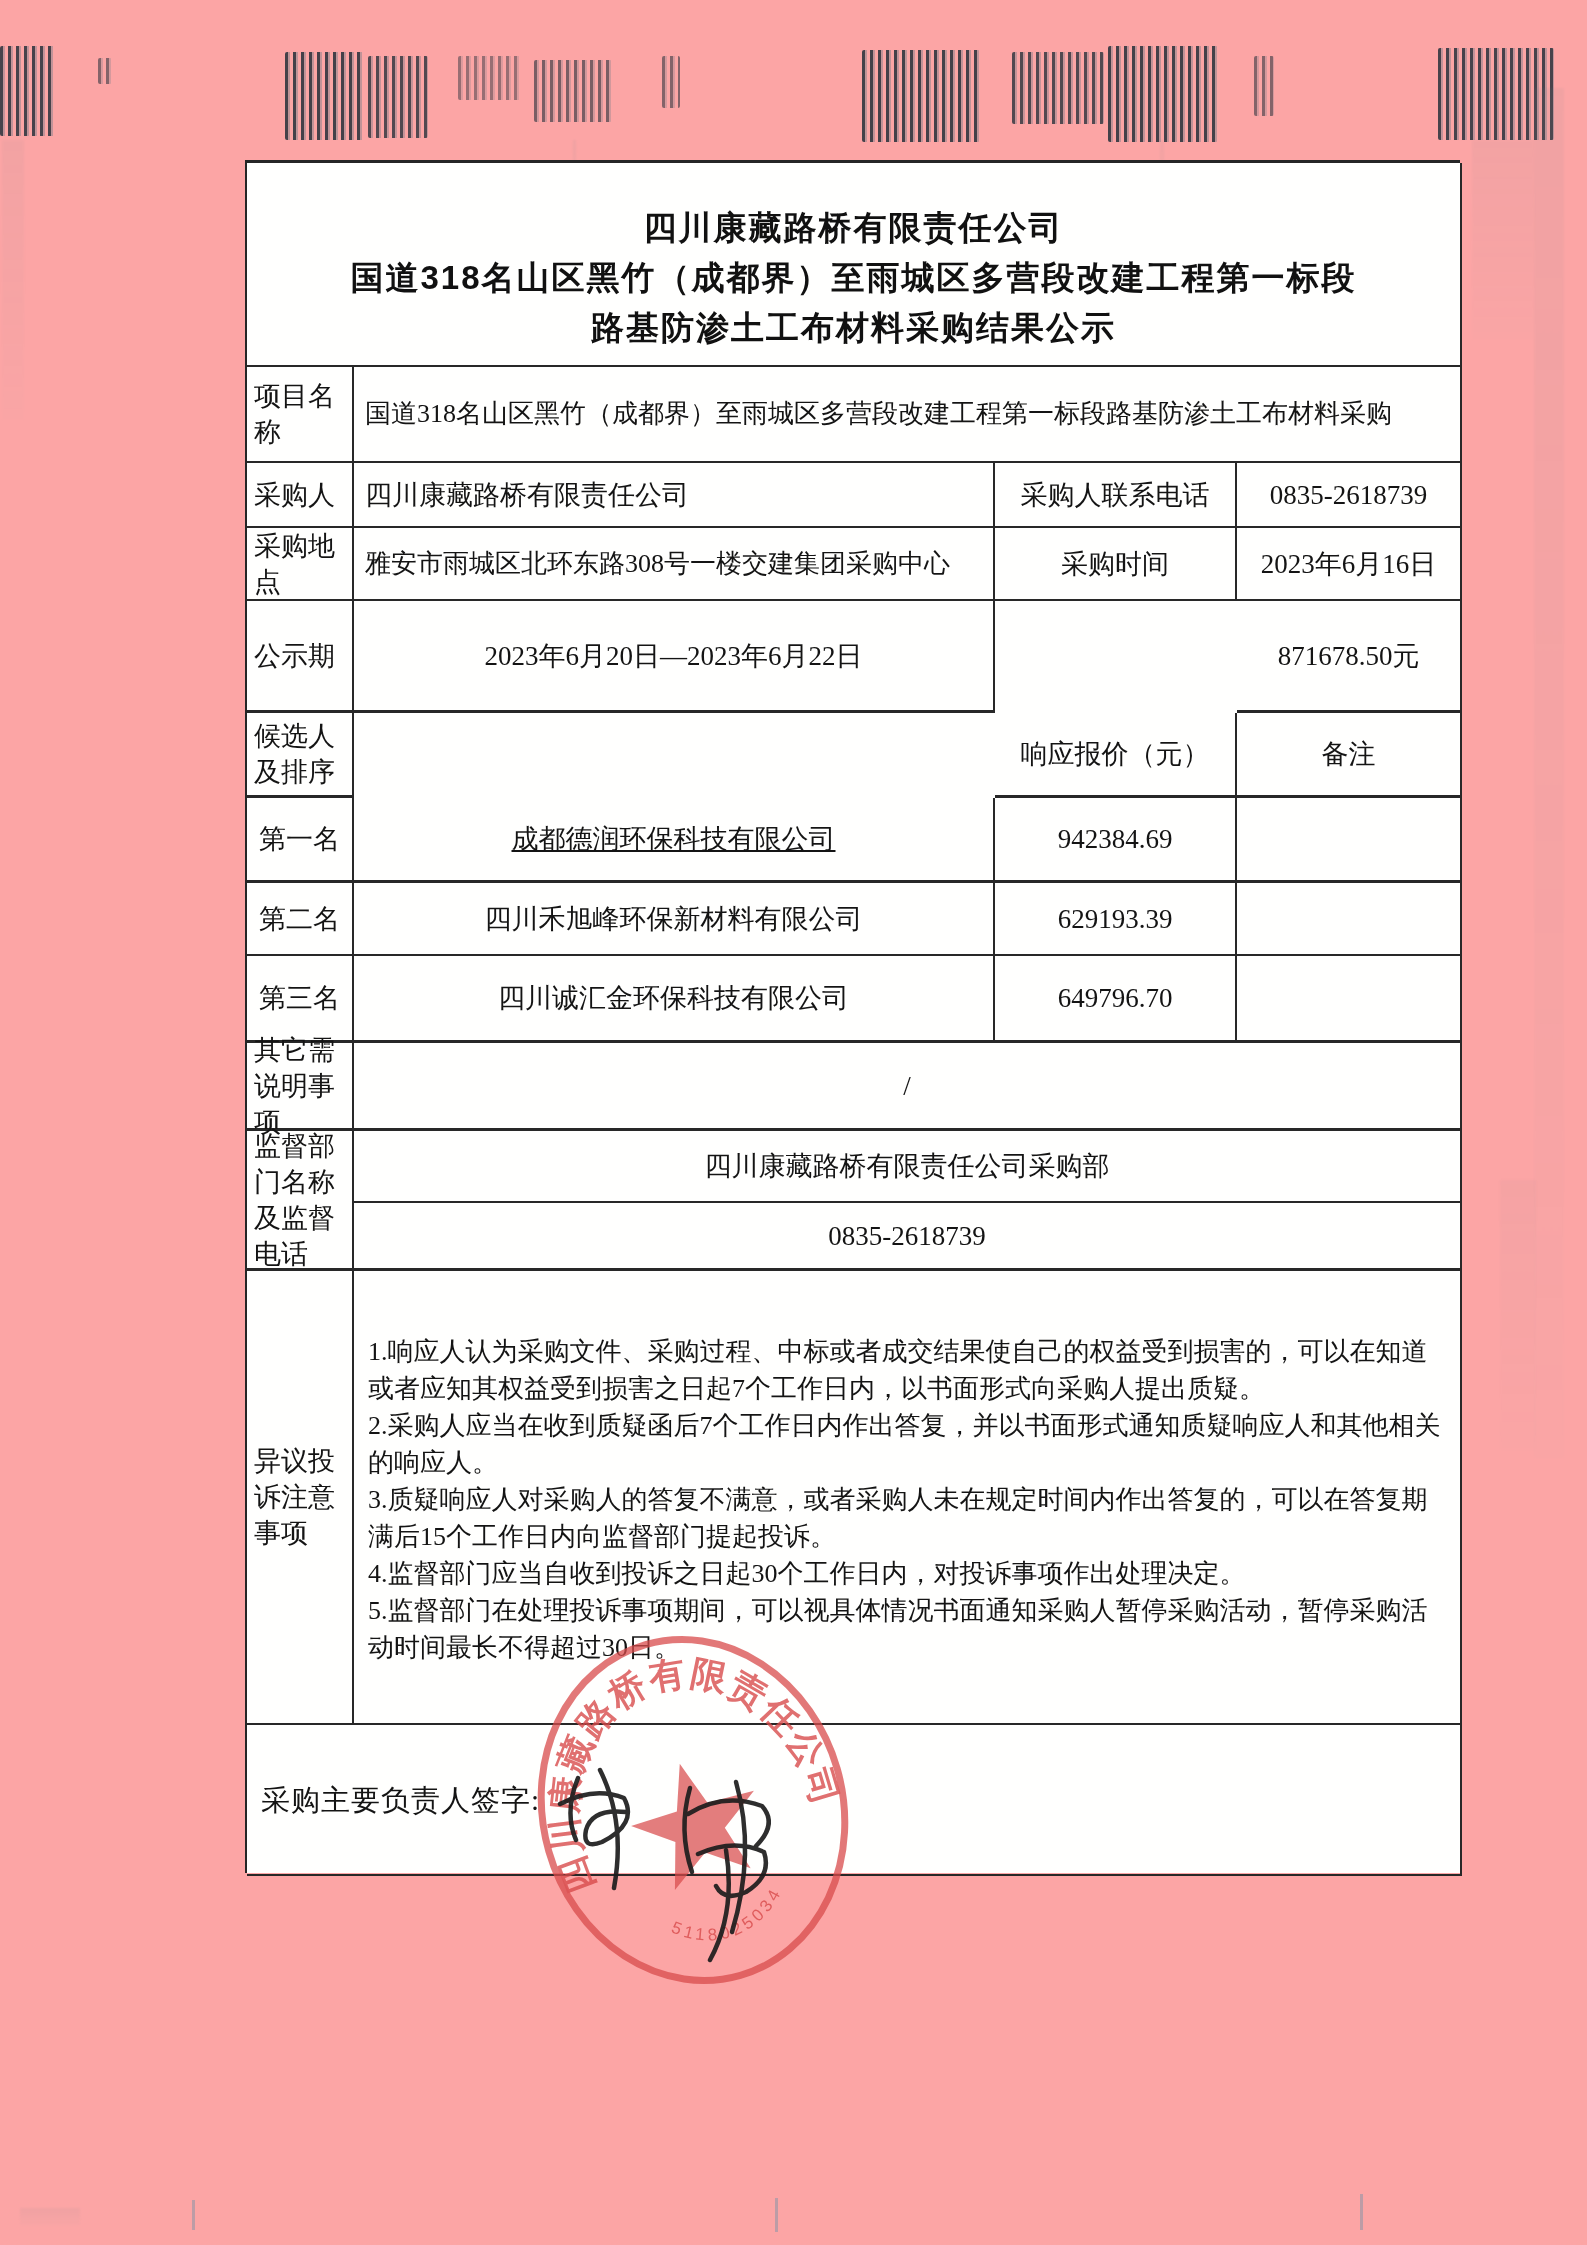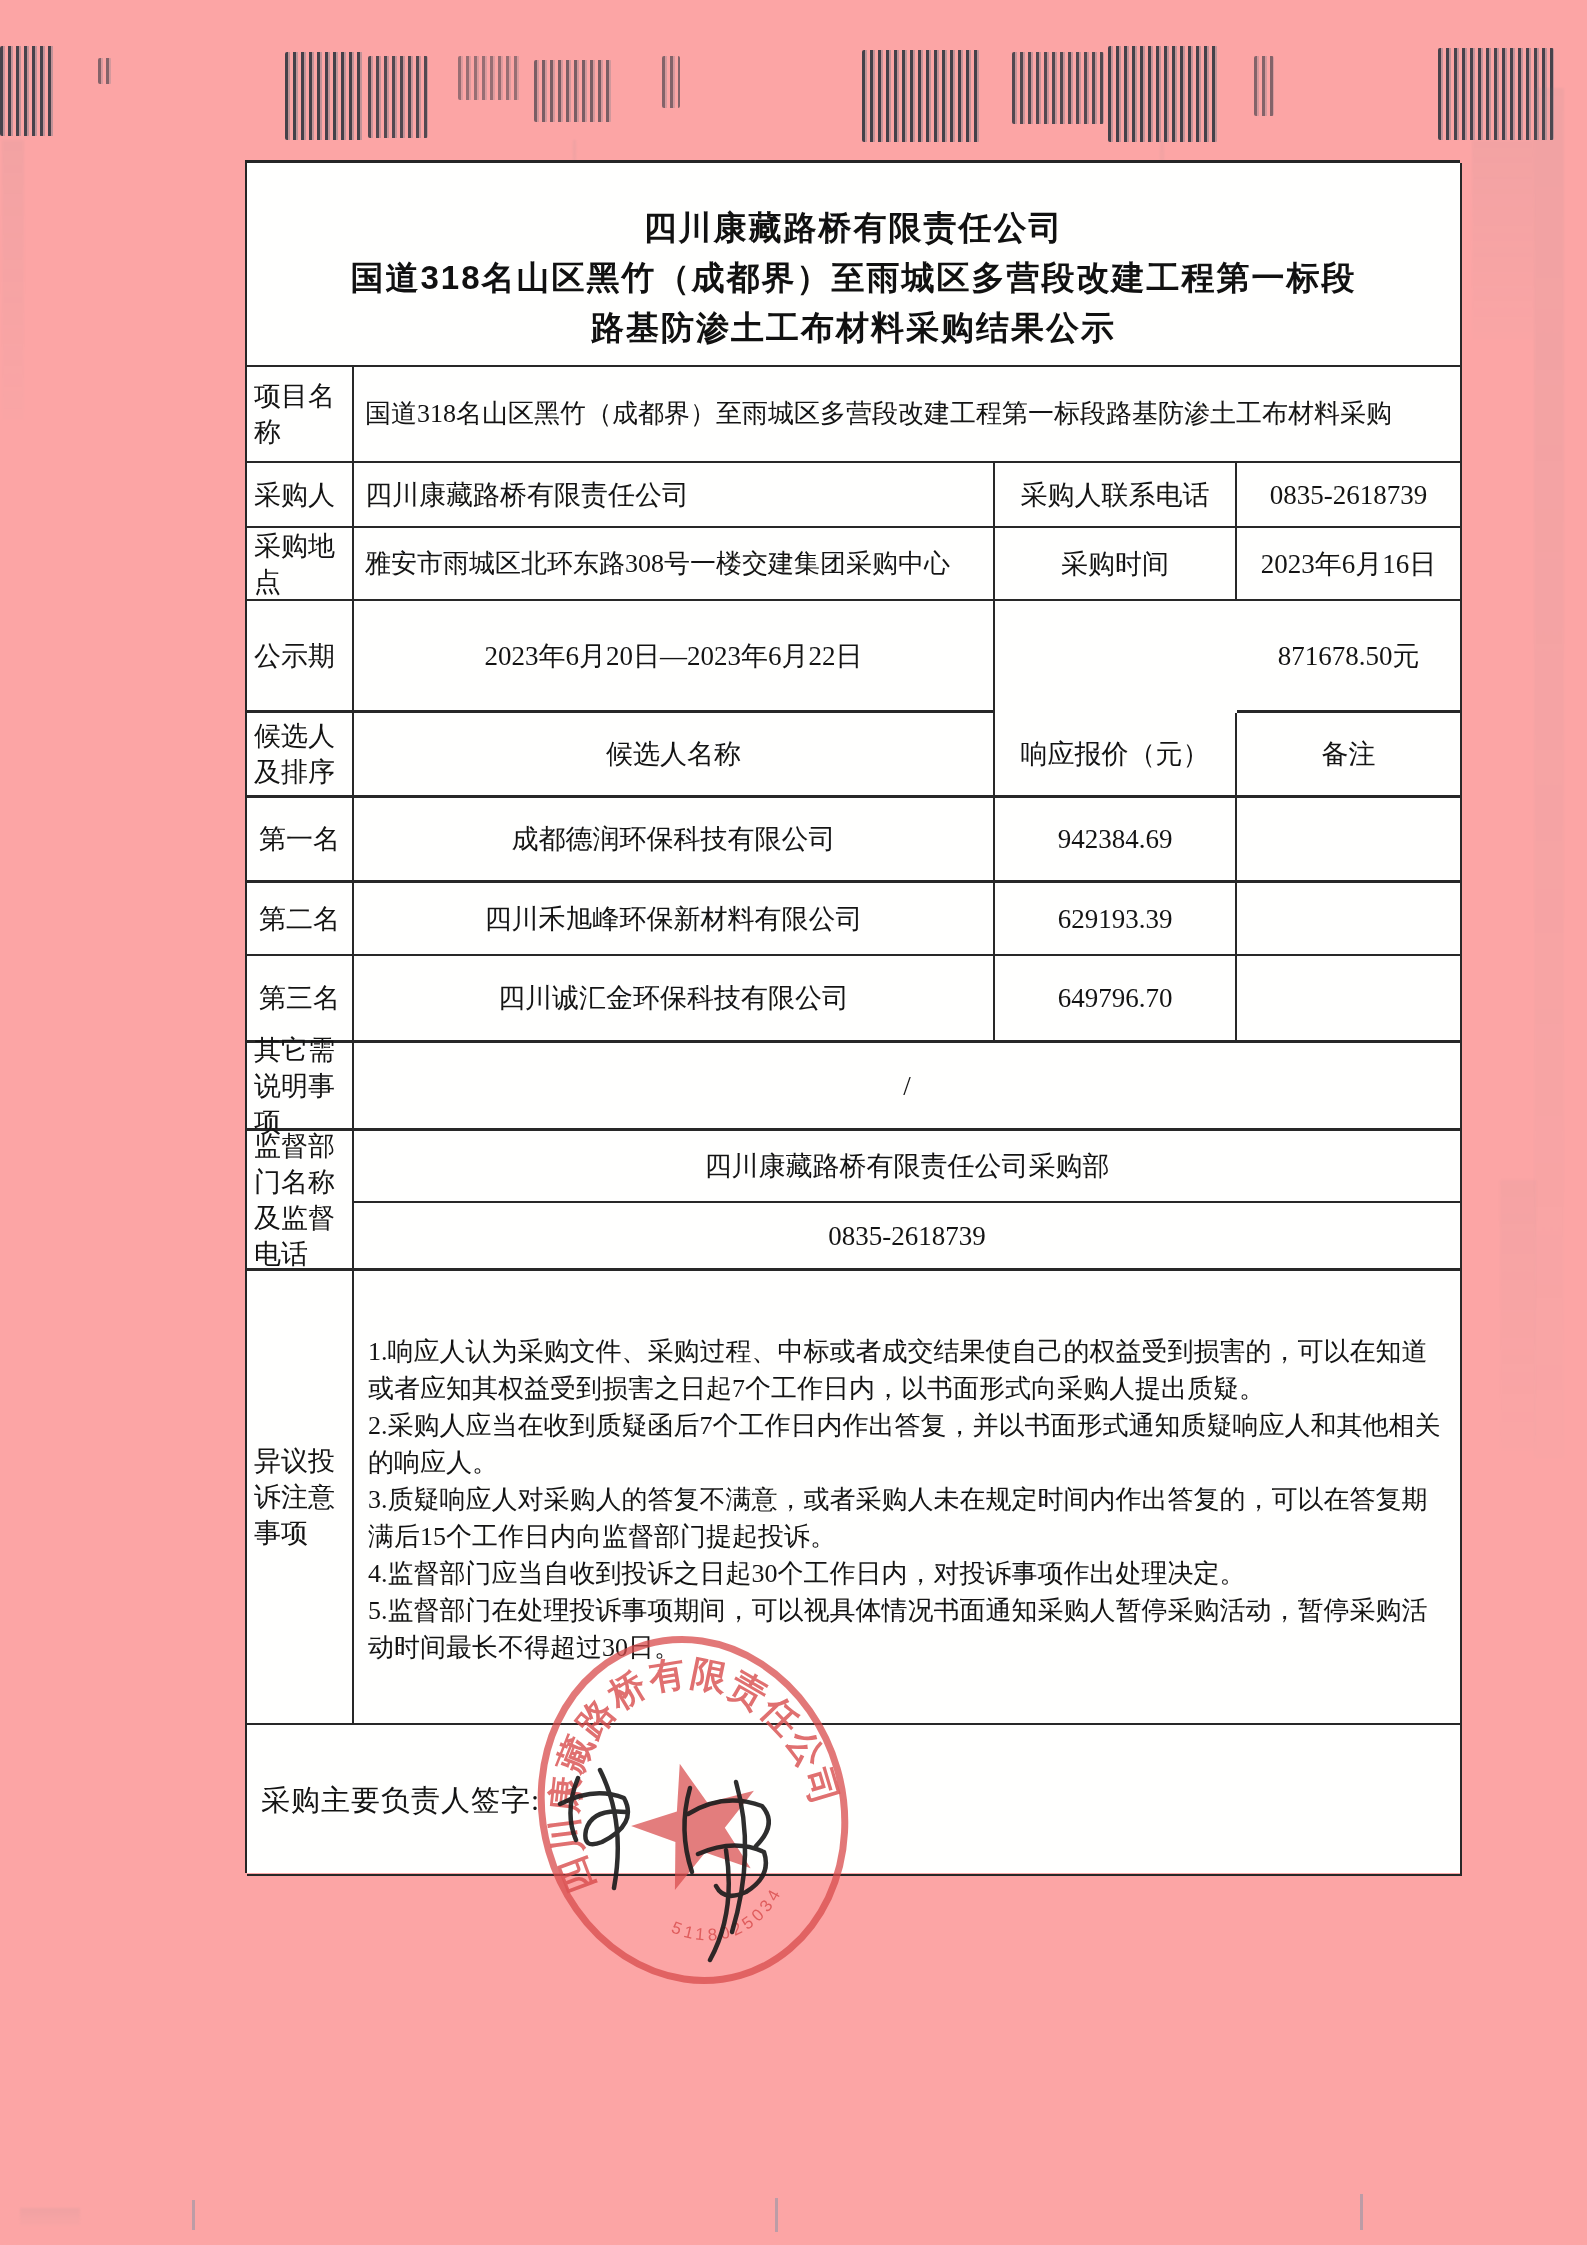--- a/index.html
+++ b/index.html
@@ -123,26 +123,25 @@
     <div class="c pl" style="grid-row:4;grid-column:1;">采购地点</div>
     <div class="c pl10 nowrap" style="grid-row:4;grid-column:2;">雅安市雨城区北环东路308号一楼交建集团采购中心</div>
     <div class="c center" style="grid-row:4;grid-column:3;">采购时间</div>
     <div class="c center" style="grid-row:4;grid-column:4;">2023年6月16日</div>
 
     <div class="c pl thick" style="grid-row:5;grid-column:1;">公示期</div>
     <div class="c center thick" style="grid-row:5;grid-column:2;">2023年6月20日—2023年6月22日</div>
     <div class="c center thick" style="grid-row:5;grid-column:4;">871678.50元</div>
 
     <div class="c pl thick" style="grid-row:6;grid-column:1;">候选人及排序</div>
-    <div class="c center thick" style="grid-row:6;grid-column:2;">候选人名称</div>
     <div class="c center thick" style="grid-row:6;grid-column:4;">备注</div>
     <div class="c center thick" style="grid-row:6;grid-column:3;">响应报价（元）</div>
 
     <div class="c center thick" style="grid-row:7;grid-column:1;">第一名</div>
-    <div class="c center thick" style="grid-row:7;grid-column:2;">成都德润环保科技有限公司</div>
+    <div class="c center thick" style="grid-row:7;grid-column:2;text-decoration:underline;">成都德润环保科技有限公司</div>
     <div class="c center thick" style="grid-row:7;grid-column:3;">942384.69</div>
     <div class="c center thick" style="grid-row:7;grid-column:4;"></div>
 
     <div class="c center" style="grid-row:8;grid-column:1;">第二名</div>
     <div class="c center" style="grid-row:8;grid-column:2;">四川禾旭峰环保新材料有限公司</div>
     <div class="c center" style="grid-row:8;grid-column:3;">629193.39</div>
     <div class="c center" style="grid-row:8;grid-column:4;"></div>
 
     <div class="c center thick" style="grid-row:9;grid-column:1;">第三名</div>
     <div class="c center thick" style="grid-row:9;grid-column:2;">四川诚汇金环保科技有限公司</div>

